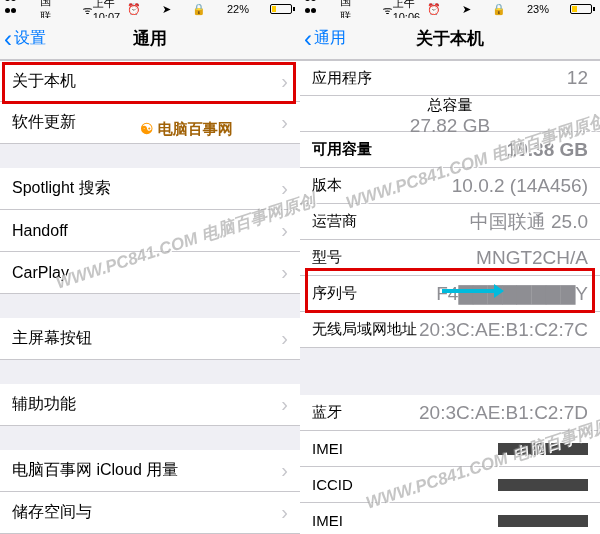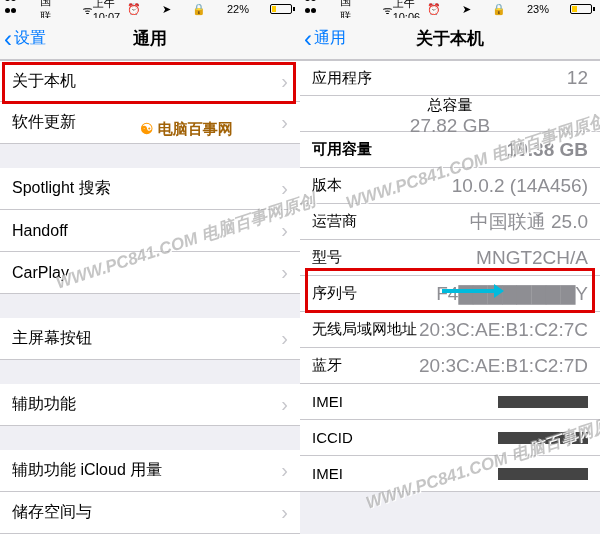--- a/index.html
+++ b/index.html
@@ -102,21 +102,21 @@
       </div>
       <div class="group-gap"></div>
       <div class="row first">
         <span>辅助功能</span>
         <span style="display: flex; align-items: center;">
           <span class="chev">›</span>
         </span>
       </div>
       <div class="group-gap"></div>
       <div class="row first">
-        <span>辅助功能 iCloud 用量</span>
+        <span>电脑百事网 iCloud 用量</span>
         <span style="display: flex; align-items: center;">
           <span class="chev">›</span>
         </span>
       </div>
       <div class="row">
         <span>储存空间与</span>
         <span style="display: flex; align-items: center;">
           <span class="chev">›</span>
         </span>
       </div>
@@ -177,21 +177,21 @@
         <span class="value">MNGT2CH/A</span>
       </div>
       <div class="row" style="height: 36px; font-size: 15px;">
         <span>序列号</span>
         <span class="value">F4▇▇▇▇▇▇▇▇Y</span>
       </div>
       <div class="row" style="height: 36px; font-size: 15px;">
         <span>无线局域网地址</span>
         <span class="value">20:3C:AE:B1:C2:7C</span>
       </div>
-      <div class="row" style="height: 36px; font-size: 15px;">
+      <div class="row" style="height: 36px; font-size: 15px; margin-top: 47px;">
         <span>蓝牙</span>
         <span class="value">20:3C:AE:B1:C2:7D</span>
       </div>
       <div class="row" style="height: 36px; font-size: 15px;">
         <span>IMEI</span>
         <span class="value"><span class="redact" style="width: 90px;"></span></span>
       </div>
       <div class="row" style="height: 36px; font-size: 15px;">
         <span>ICCID</span>
         <span class="value"><span class="redact" style="width: 90px;"></span></span>

